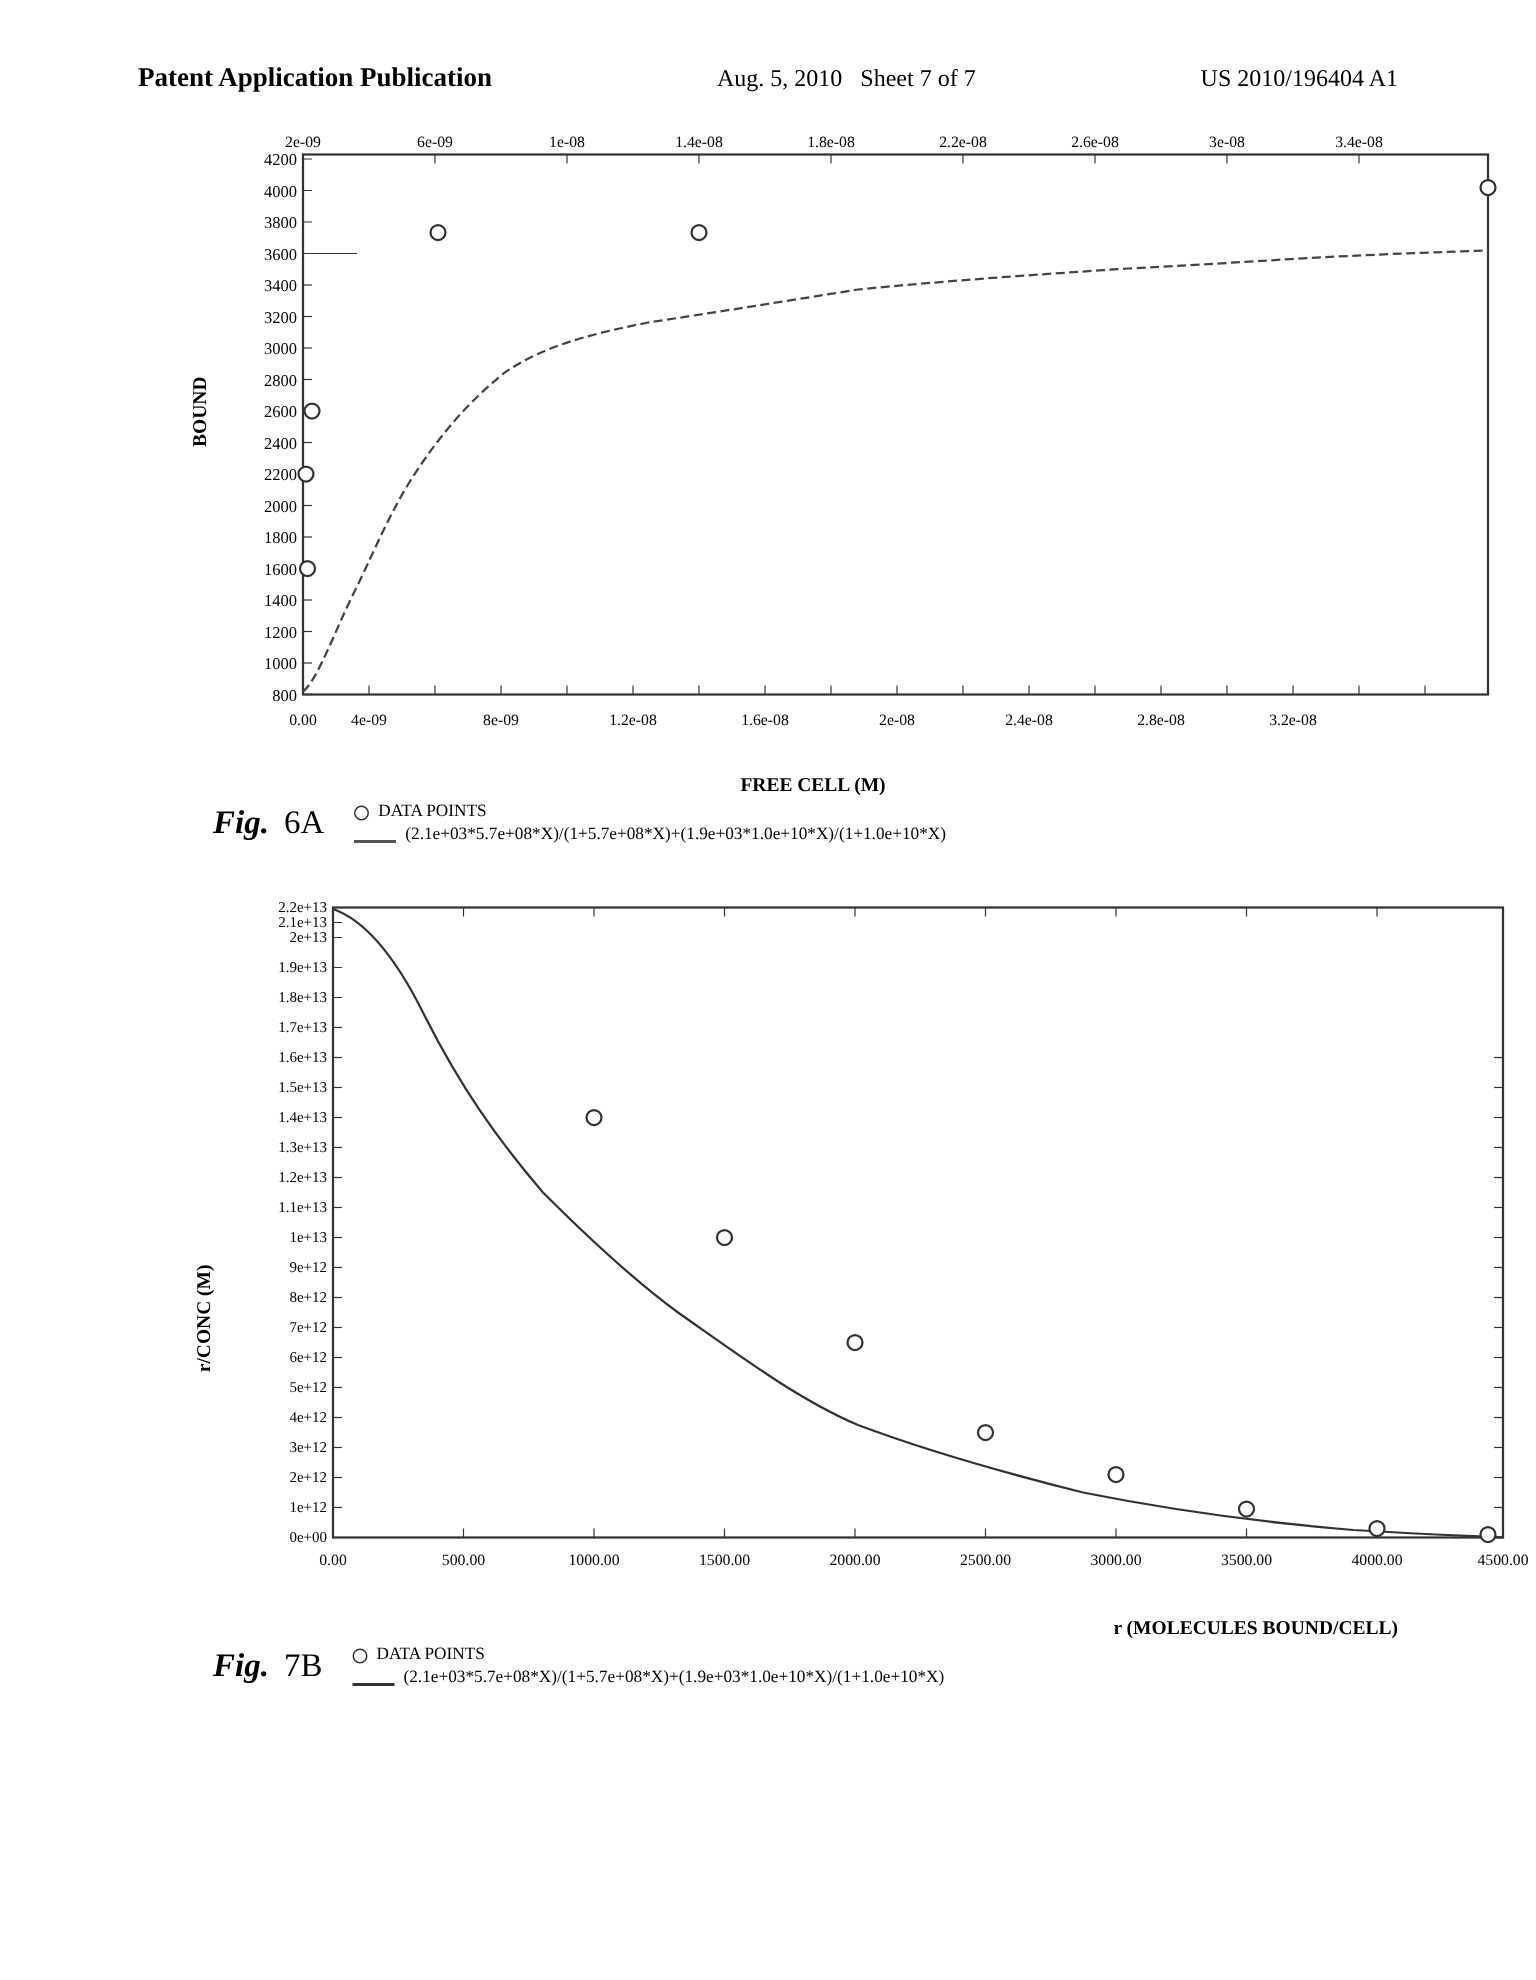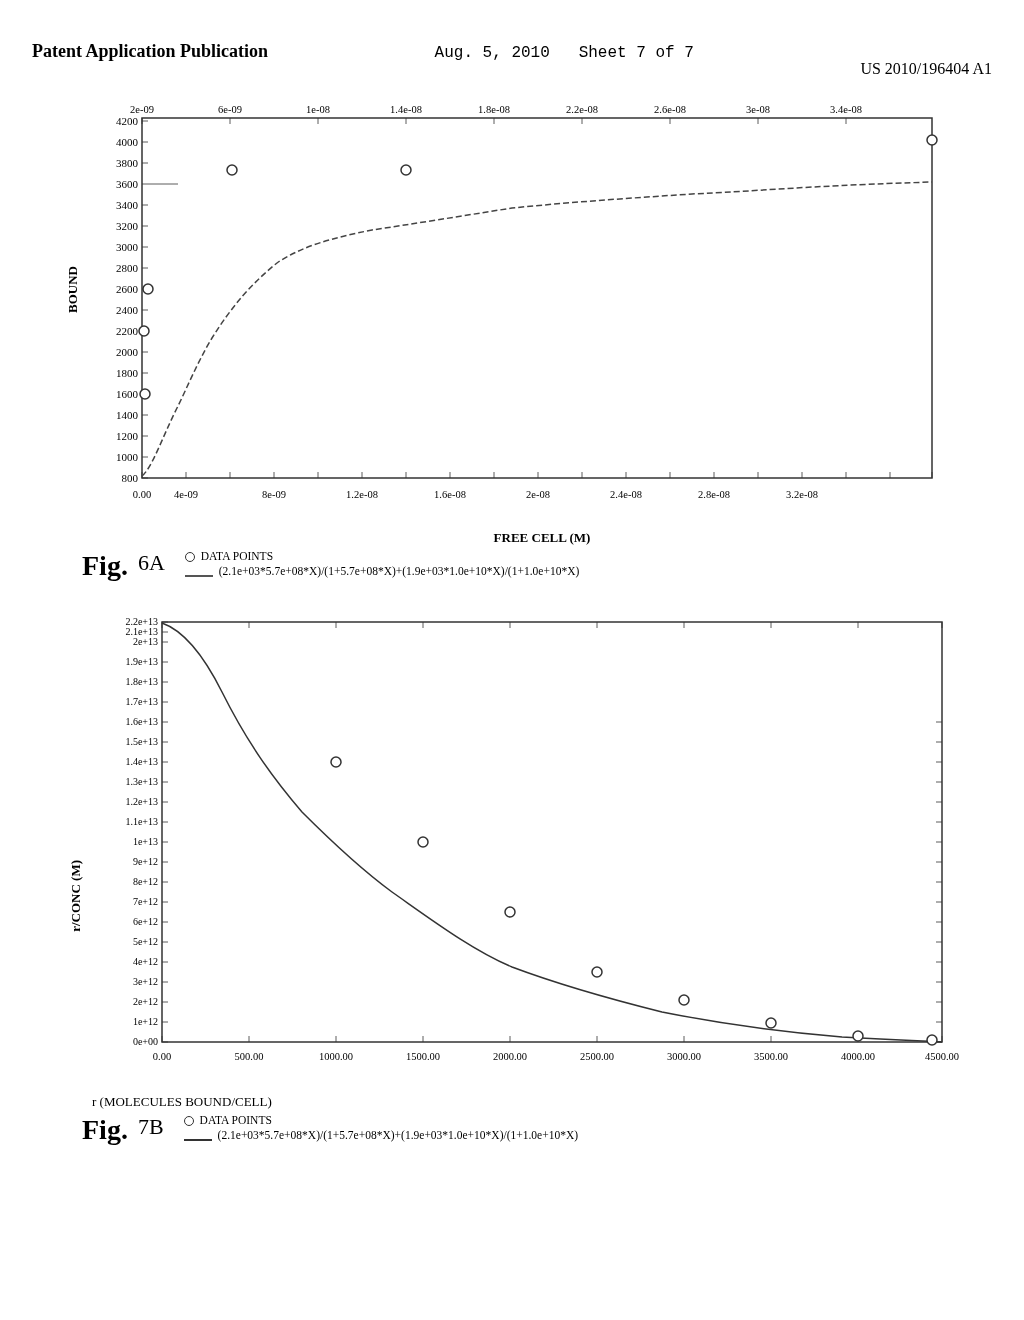--- a/index.html
+++ b/index.html
@@ -7,61 +7,61 @@
       width: 1024px;
       height: 1320px;
       background: #fff;
       font-family: 'Times New Roman', Times, serif;
       overflow: hidden;
       position: relative;
     }
     .page {
       width: 1024px;
       height: 1320px;
-      padding: 40px 32px;
+      padding: 40px 92px;
       position: relative;
     }
     .header {
       display: flex;
       justify-content: space-between;
       align-items: flex-start;
       border-bottom: none;
       margin-bottom: 20px;
     }
     .header-left {
       font-weight: bold;
       font-size: 18px;
       line-height: 1.3;
     }
     .header-center {
       font-size: 16px;
       text-align: center;
       margin-top: 4px;
-      font-family: Liberation Mono, monospace;
     }
     .header-right {
       font-size: 16px;
       text-align: right;
-      margin-top: 20px;
+      margin-top: 4px;
     }
     .charts-container {
       display: flex;
       flex-direction: column;
       gap: 0px;
       margin-top: 10px;
     }
     .chart-section {
       position: relative;
       margin-bottom: 10px;
     }
     svg {
       display: block;
     }
     .fig-label {
-      font-size: 28px;
+      font-style: italic;
+      font-size: 22px;
       font-weight: bold;
     }
     .fig-label-num {
       font-size: 22px;
     }
     .legend-row {
       display: flex;
       align-items: flex-end;
       gap: 6px;
       margin-bottom: 3px;
@@ -410,21 +410,21 @@
 
           <circle cx="592" cy="388" r="5" fill="white" stroke="#333" stroke-width="1.5"></circle>
 
           <circle cx="679" cy="411" r="5" fill="white" stroke="#333" stroke-width="1.5"></circle>
 
           <circle cx="766" cy="424" r="5" fill="white" stroke="#333" stroke-width="1.5"></circle>
 
           <circle cx="840" cy="428" r="5" fill="white" stroke="#333" stroke-width="1.5"></circle>
         </svg>
 
-        <div style="text-align:left; margin-left:60px; font-size:13px; font-weight:normal; margin-top:2px;">r (MOLECULES BOUND/CELL)</div>
+        <div style="text-align:right; margin-left:60px; font-size:13px; font-weight:bold; margin-top:2px;">r (MOLECULES BOUND/CELL)</div>
       </div>
 
       <div class="fig-row">
         <span class="fig-label">Fig.</span>
         <span class="fig-label-num">7B</span>
         <div style="margin-left:10px;">
           <div class="legend-row">
             <div class="legend-circle"></div>
             <span class="legend-text">DATA POINTS</span>
           </div>

